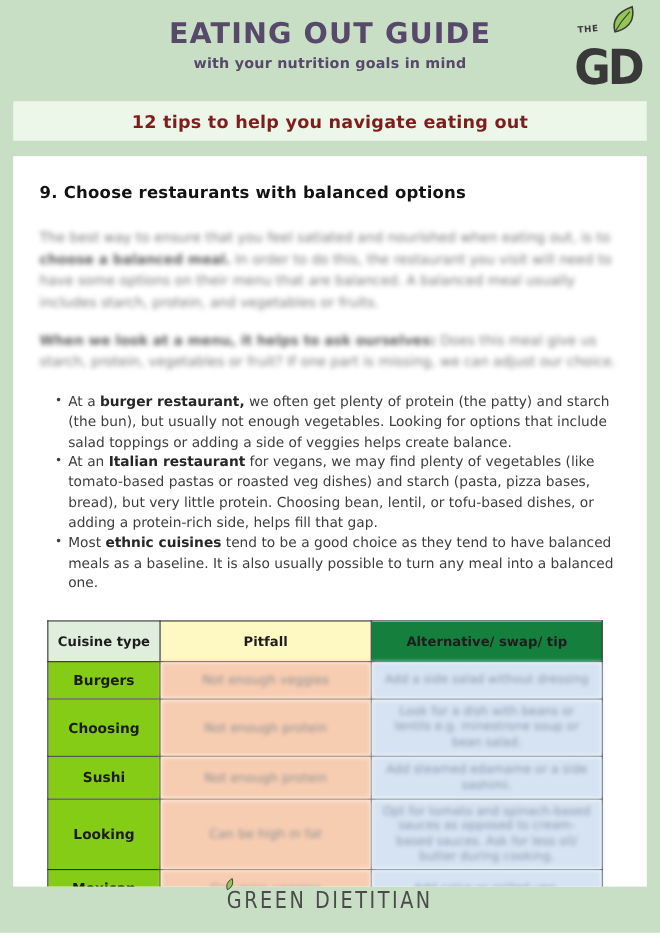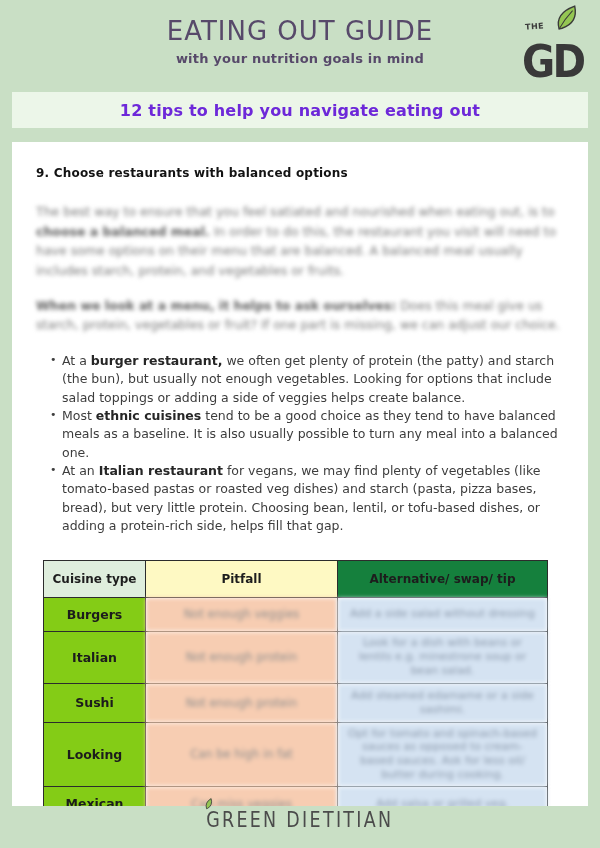--- a/index.html
+++ b/index.html
@@ -7,21 +7,21 @@
     width:600px;height:848px;
     background:#c9dfc5;
     font-family:"DejaVu Sans","Liberation Sans",sans-serif;
     position:relative;
     overflow:hidden;
   }
   
   .hdr{position:relative;height:92px;}
   .hdr-titles{text-align:center;padding-top:17px;}
   .hdr-title{
-    font-size:26px;font-weight:normal;color:#57496a;
+    font-size:26px;font-weight:bold;color:#57496a;
     letter-spacing:1px;line-height:1.1;
   }
   .hdr-sub{
     font-size:13px;font-weight:bold;color:#57496a;
     margin-top:5px;letter-spacing:.2px;
   }
   .logo{position:absolute;top:6px;right:14px;width:64px;height:80px;}
   .logo-the{
     position:absolute;top:16px;left:3px;
     font-size:8px;font-weight:bold;color:#3c3c3c;letter-spacing:.5px;
@@ -32,28 +32,28 @@
     font-size:44px;font-weight:bold;color:#393939;
     letter-spacing:-3px;transform:scaleX(.92);transform-origin:left bottom;
     line-height:1;
   }
   .logo-leaf{position:absolute;top:0px;right:6px;transform:rotate(-12deg);}
   
   .banner{
     margin:0 12px;height:36px;background:#ecf6e9;
     display:flex;align-items:center;justify-content:center;
   }
-  .banner-text{font-size:16px;font-weight:bold;color:#6d28d9;letter-spacing:.2px;}
+  .banner-text{font-size:16px;font-weight:bold;color:#7f1d1d;letter-spacing:.2px;}
   
   .page{
     margin:14px 12px 0 12px;background:#ffffff;height:664px;
     padding:20px 24px;box-sizing:border-box;overflow:hidden;
   }
   .sec-heading{
-    font-size:12px;font-weight:bold;color:#131313;
+    font-size:15px;font-weight:bold;color:#131313;
     margin:4px 0 22px 0;letter-spacing:.2px;
   }
   .para{
     font-size:12.5px;line-height:1.57;color:#7a7a7a;
     filter:blur(2.2px);
     margin:0 0 15px 0;
   }
   .para b{color:#5e5e5e;}
   .bullets{margin:17px 0 0 0;padding:0 0 0 14px;list-style:none;}
   .bullets li{
@@ -120,43 +120,43 @@
 <div class="page">
 
   <div class="sec-heading">9. Choose restaurants with balanced options</div>
 
   <p class="para"><span>The best way to ensure that you feel satiated and nourished when eating out, is to </span><b>choose a balanced meal.</b><span> In order to do this, the restaurant you visit will need to have some options on their menu that are balanced. A balanced meal usually includes starch, protein, and vegetables or fruits.</span></p>
 
   <p class="para"><b>When we look at a menu, it helps to ask ourselves:</b><span> Does this meal give us starch, protein, vegetables or fruit? If one part is missing, we can adjust our choice.</span></p>
 
   <ul class="bullets">
     <li><span>At a </span><b>burger restaurant,</b><span> we often get plenty of protein (the patty) and starch (the bun), but usually not enough vegetables. Looking for options that include salad toppings or adding a side of veggies helps create balance.</span></li>
+    <li><span>At an </span><b>Italian restaurant</b><span> for vegans, we may find plenty of vegetables (like tomato-based pastas or roasted veg dishes) and starch (pasta, pizza bases, bread), but very little protein. Choosing bean, lentil, or tofu-based dishes, or adding a protein-rich side, helps fill that gap.</span></li>
     <li><span>Most </span><b>ethnic cuisines</b><span> tend to be a good choice as they tend to have balanced meals as a baseline. It is also usually possible to turn any meal into a balanced one.</span></li>
-    <li><span>At an </span><b>Italian restaurant</b><span> for vegans, we may find plenty of vegetables (like tomato-based pastas or roasted veg dishes) and starch (pasta, pizza bases, bread), but very little protein. Choosing bean, lentil, or tofu-based dishes, or adding a protein-rich side, helps fill that gap.</span></li>
   </ul>
 
   <table class="cuisine">
     <colgroup>
         <col class="c1">
         <col class="c2">
         <col class="c3">
       </colgroup>
     <tbody>
         <tr class="r-head">
       <th class="h-green">Cuisine type</th>
       <th class="h-peach">Pitfall</th>
       <th class="h-blue">Alternative/ swap/ tip</th>
     </tr>
     <tr class="r-0">
       <td class="cuisine-name">Burgers</td>
       <td class="pitfall">Not enough veggies</td>
       <td class="alt">Add a side salad without dressing</td>
     </tr>
     <tr class="r-1">
-      <td class="cuisine-name">Italian</td>
+      <td class="cuisine-name">Choosing</td>
       <td class="pitfall">Not enough protein</td>
       <td class="alt">Look for a dish with beans or lentils e.g. minestrone soup or bean salad.</td>
     </tr>
     <tr class="r-2">
       <td class="cuisine-name">Sushi</td>
       <td class="pitfall">Not enough protein</td>
       <td class="alt">Add steamed edamame or a side sashimi.</td>
     </tr>
     <tr class="r-3">
       <td class="cuisine-name">Looking</td>

